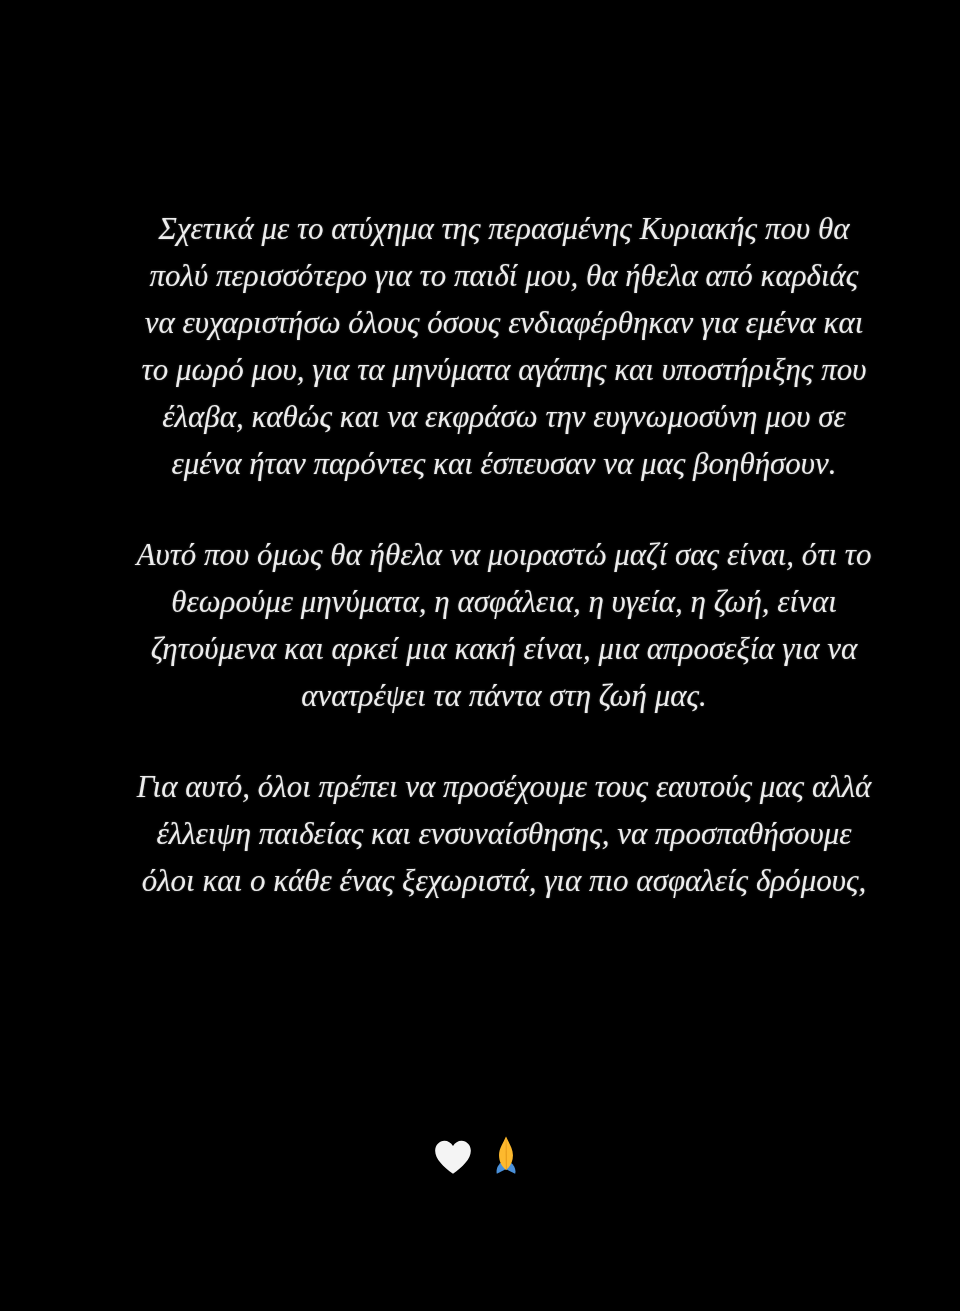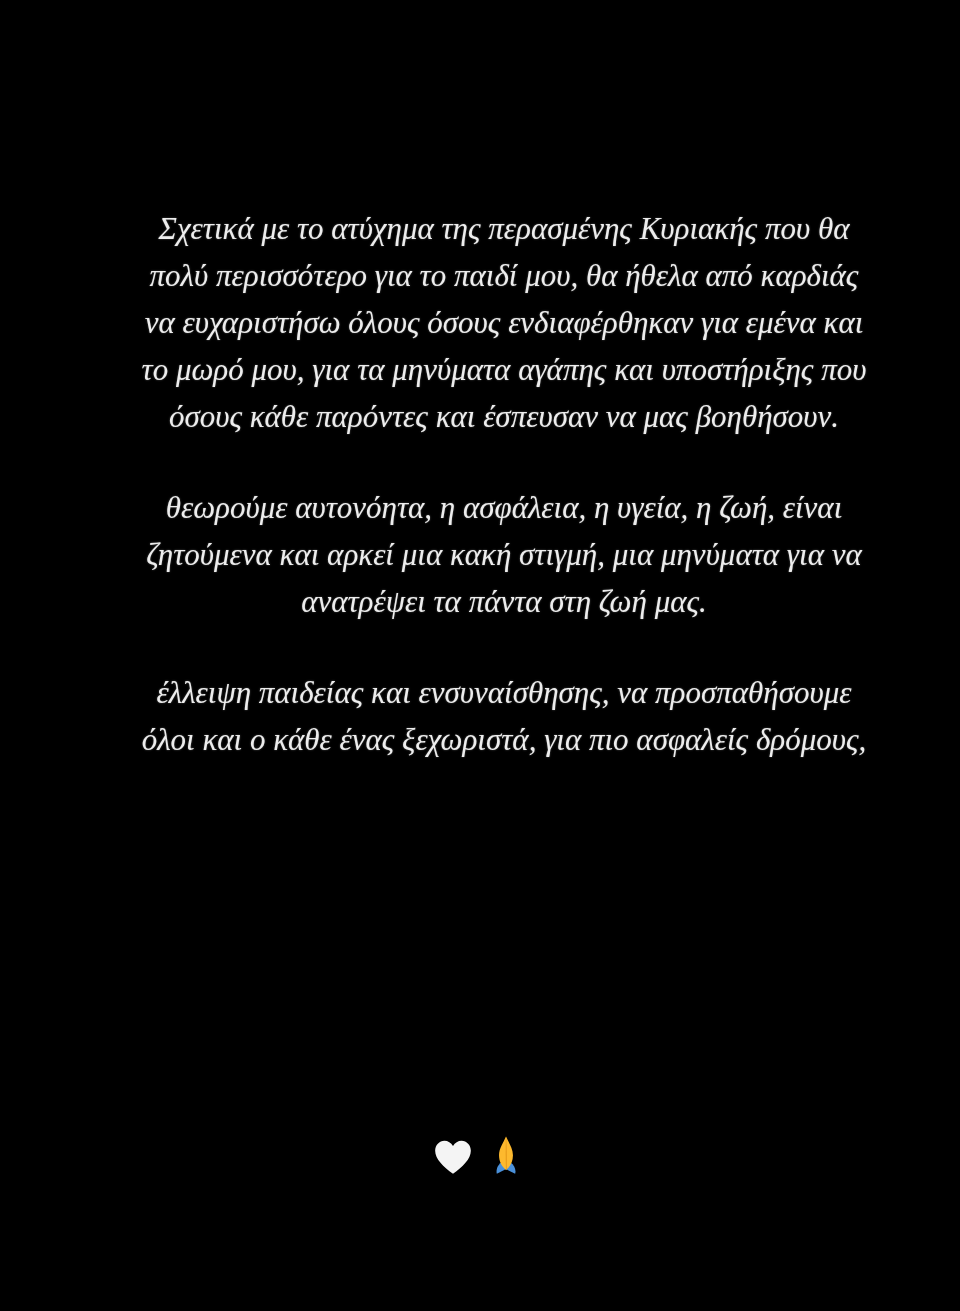--- a/index.html
+++ b/index.html
@@ -55,30 +55,33 @@
 
 <div class="stage">
 
   <div class="story-text">
 
     <p>
       <span class="line">Σχετικά με το ατύχημα της περασμένης Κυριακής που θα</span>
       <span class="line">πολύ περισσότερο για το παιδί μου, θα ήθελα από καρδιάς</span>
       <span class="line">να ευχαριστήσω όλους όσους ενδιαφέρθηκαν για εμένα και</span>
       <span class="line">το μωρό μου, για τα μηνύματα αγάπης και υποστήριξης που</span>
-      <span class="line">όσους κάθε παρόντες και έσπευσαν να μας βοηθήσουν.</span>
+      <span class="line">έλαβα, καθώς και να εκφράσω την ευγνωμοσύνη μου σε</span>
+      <span class="line">εμένα ήταν παρόντες και έσπευσαν να μας βοηθήσουν.</span>
     </p>
 
     <p>
-      <span class="line">θεωρούμε αυτονόητα, η ασφάλεια, η υγεία, η ζωή, είναι</span>
-      <span class="line">ζητούμενα και αρκεί μια κακή στιγμή, μια μηνύματα για να</span>
+      <span class="line">Αυτό που όμως θα ήθελα να μοιραστώ μαζί σας είναι, ότι το</span>
+      <span class="line">θεωρούμε μηνύματα, η ασφάλεια, η υγεία, η ζωή, είναι</span>
+      <span class="line">ζητούμενα και αρκεί μια κακή είναι, μια απροσεξία για να</span>
       <span class="line">ανατρέψει τα πάντα στη ζωή μας.</span>
     </p>
 
     <p>
+      <span class="line">Για αυτό, όλοι πρέπει να προσέχουμε τους εαυτούς μας αλλά</span>
       <span class="line">έλλειψη παιδείας και ενσυναίσθησης, να προσπαθήσουμε</span>
       <span class="line">όλοι και ο κάθε ένας ξεχωριστά, για πιο ασφαλείς δρόμους,</span>
     </p>
 
   </div>
 
   <div class="emoji-row">
     <span class="emoji">
       <svg width="42" height="46" viewBox="0 0 24 24" aria-hidden="true">
         <path fill="#f4f4f4" d="M12 21.6 C6.6 17.6 1.8 13.2 1.8 8.4 C1.8 5.2 4.2 2.7 7.1 2.7 C9.1 2.7 10.9 3.8 12 5.7 C13.1 3.8 14.9 2.7 16.9 2.7 C19.8 2.7 22.2 5.2 22.2 8.4 C22.2 13.2 17.4 17.6 12 21.6 Z"></path>

